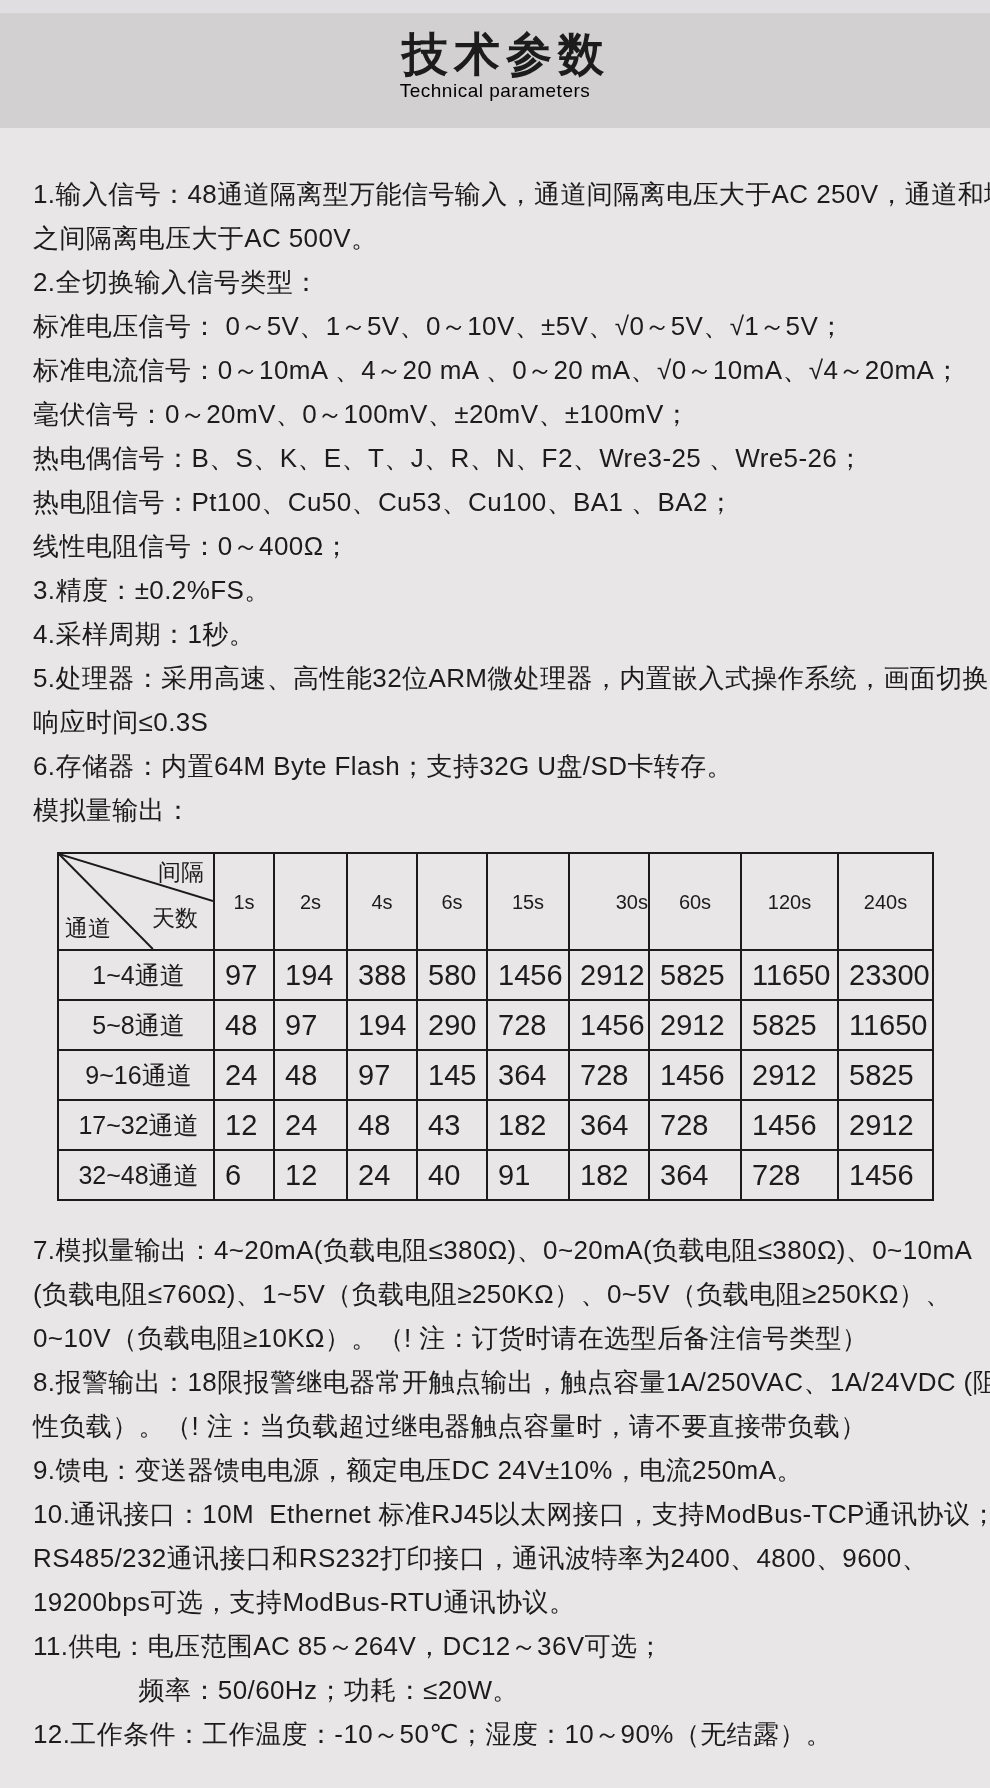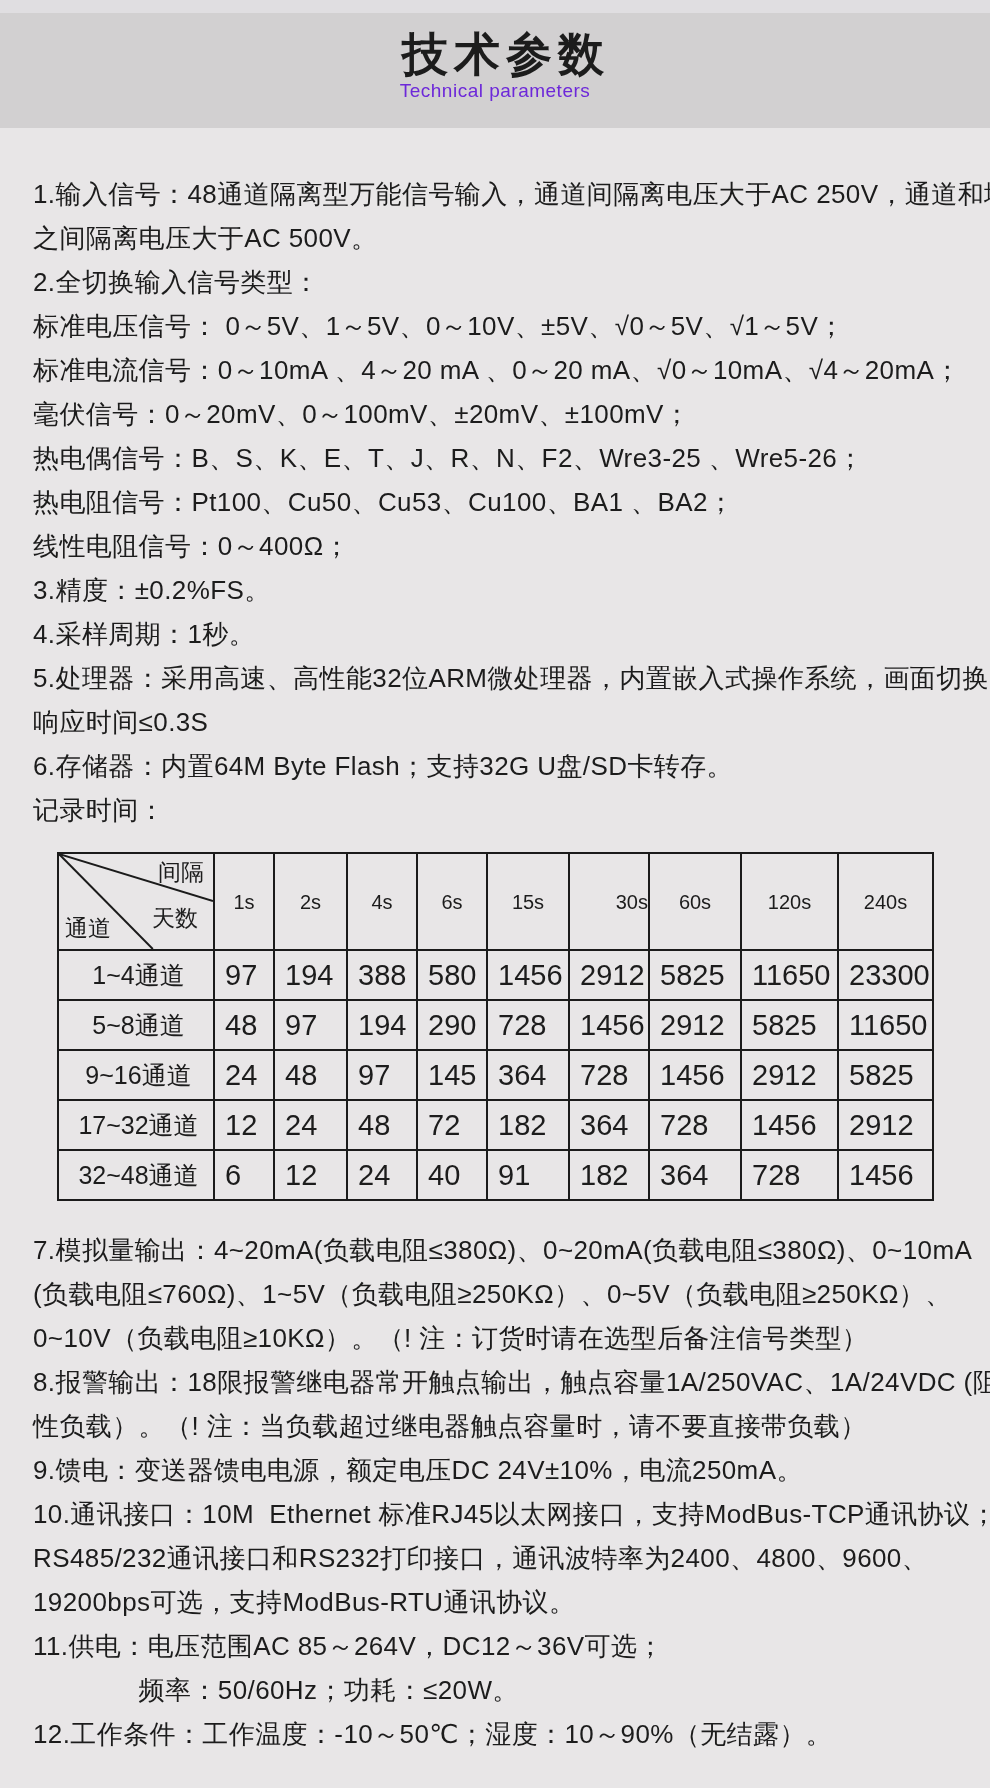--- a/index.html
+++ b/index.html
@@ -15,21 +15,21 @@
   }
   .top-strip { height:13px; background:var(--strip-bg,#e0dee1); }
   .title-band {
     height:115px; background:var(--band-bg,#d2d0d1);
     text-align:center; overflow:hidden;
   }
   .title-cn {
     font-size:46px; font-weight:700; letter-spacing:6px;
     padding-top:14px; line-height:1.2;padding-left:22px;
   }
-  .title-en { font-size:19px; color:#6d28d9; margin-top:-2px; letter-spacing:0.5px; }
+  .title-en { font-size:19px; color:#000000; margin-top:-2px; letter-spacing:0.5px; }
   .content { padding:44px 20px 0 33px; font-size:26px; line-height:44px; }
   .line { white-space:pre; letter-spacing:0.4px; }
   table.rec {
     border-collapse:collapse; table-layout:fixed;
     margin:20px 0 27px 24px;
     background:transparent;
   }
   table.rec td, table.rec th {
     border:2px solid var(--tborder,#1b1b1b);
     font-weight:400; overflow:hidden;
@@ -66,21 +66,21 @@
         <div class="line">标准电流信号：0～10mA 、4～20 mA 、0～20 mA、√0～10mA、√4～20mA；</div>
         <div class="line">毫伏信号：0～20mV、0～100mV、±20mV、±100mV；</div>
         <div class="line">热电偶信号：B、S、K、E、T、J、R、N、F2、Wre3-25 、Wre5-26；</div>
         <div class="line">热电阻信号：Pt100、Cu50、Cu53、Cu100、BA1 、BA2；</div>
         <div class="line">线性电阻信号：0～400Ω；</div>
         <div class="line">3.精度：±0.2%FS。</div>
         <div class="line">4.采样周期：1秒。</div>
         <div class="line">5.处理器：采用高速、高性能32位ARM微处理器，内置嵌入式操作系统，画面切换</div>
         <div class="line">响应时间≤0.3S</div>
         <div class="line">6.存储器：内置64M Byte Flash；支持32G U盘/SD卡转存。</div>
-        <div class="line">记录时间：</div>
+        <div class="line">模拟量输出：</div>
       </div>
 
     <table class="rec" id="record-table">
       <thead>
           <tr>
             <th class="corner" style="width: 156px; margin-top: 43px;">
               <svg viewBox="0 0 156 97" preserveAspectRatio="none">
                 <line x1="0" y1="0" x2="156" y2="48" stroke="#1b1b1b" stroke-width="2"></line>
                 <line x1="0" y1="0" x2="95" y2="97" stroke="#1b1b1b" stroke-width="2"></line>
               </svg>
@@ -134,21 +134,21 @@
             <td class="val">728</td>
             <td class="val">1456</td>
             <td class="val">2912</td>
             <td class="val">5825</td>
           </tr>
           <tr>
             <td class="rowlabel">17~32通道</td>
             <td class="val">12</td>
             <td class="val">24</td>
             <td class="val">48</td>
-            <td class="val">72</td>
+            <td class="val">43</td>
             <td class="val">182</td>
             <td class="val">364</td>
             <td class="val">728</td>
             <td class="val">1456</td>
             <td class="val">2912</td>
           </tr>
           <tr>
             <td class="rowlabel">32~48通道</td>
             <td class="val">6</td>
             <td class="val">12</td>

